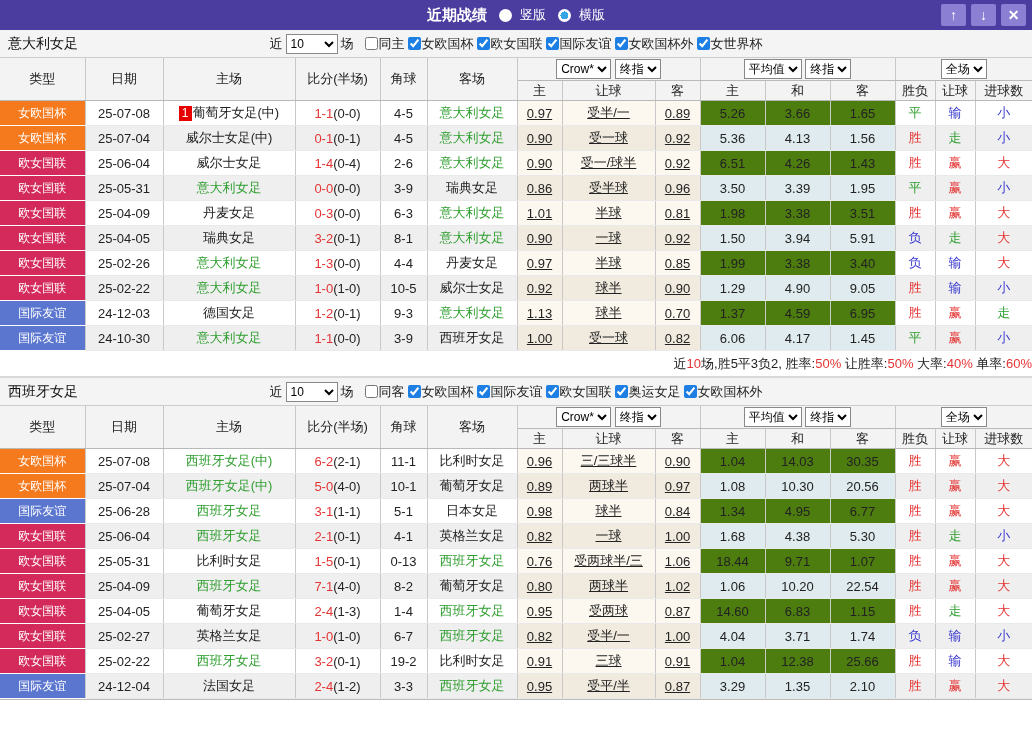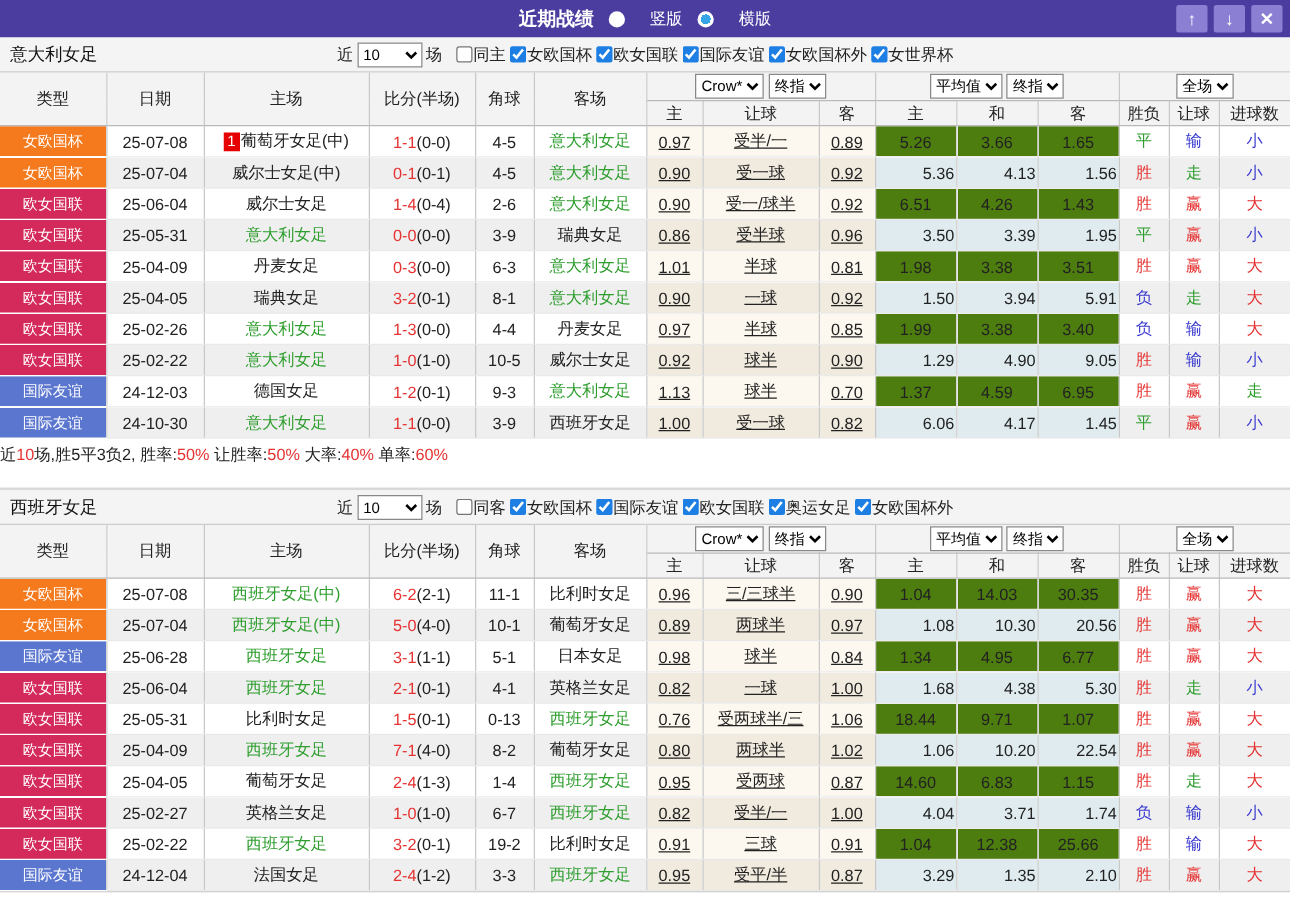--- a/index.html
+++ b/index.html
@@ -7,21 +7,21 @@
     margin: 0; width: 1032px; background: #fff; color: #222;
     font-family: "Liberation Sans", "DejaVu Sans", sans-serif; font-size: 13px;
   }
   .window { width: 1032px; border-bottom: 1px solid #bbb; }
 
   
   .titlebar { height: 30px; background: #4b3ca0; position: relative;
     display: flex; align-items: center; color: #fff; }
   .tb-center { flex: 1; display: flex; justify-content: center; align-items: center; gap: 12px; }
   .tb-title { font-weight: bold; font-size: 15px; }
-  .radio-opt { display: inline-flex; align-items: center; gap: 20px; cursor: pointer; font-size: 13px; }
+  .radio-opt { display: inline-flex; align-items: center; gap: 8px; cursor: pointer; font-size: 13px; }
   .radio { width: 13px; height: 13px; border-radius: 50%; background: #fff; display: inline-block; }
   .radio.sel { background: radial-gradient(circle, #36a5e8 0 4px, #fff 4px); }
   .tb-btns { position: absolute; right: 6px; top: 4px; display: flex; gap: 5px; }
   .tb-btn { width: 25px; height: 22px; background: #8b7fd4; color: #fff; border: 0;
     border-radius: 2px; font-weight: bold; font-size: 14px; line-height: 20px; cursor: pointer; padding: 0; }
 
   
   .filterbar { height: 28px; background: #f4f4f4; border-bottom: 1px solid #ccc;
     display: flex; align-items: center; position: relative; }
   .team { position: absolute; left: 8px; font-size: 14px; color: #111; }
@@ -38,29 +38,29 @@
   th, td { border-right: 1px solid #c8c8c8; text-align: center; overflow: hidden; white-space: nowrap; padding: 0 1px; }
   th:last-child, td:last-child { border-right: 0; }
   thead th { background: #f3f3f3; border-bottom: 1px solid #b9b9b9; font-weight: normal; font-size: 13px; color: #222; }
   thead tr.sub th { height: 20px; }
   thead th.selth { padding: 1px 0; height: 21px; }
   tbody td { height: 25px; font-size: 13px; border-bottom: 1px solid #e9e9e9; }
   tr.even td { background: #efefef; }
   td.cr { background: #fdf8ef; text-decoration: underline; }
   tr.even td.cr { background: #f1eade; }
   td.av { background: #4d7c0f; }
-  tr.even td.av { background: #dfebee; text-align: right; }
+  tr.even td.av { background: #dfebee; }
   td.lg { color: #fff; font-size: 12px; border-bottom: 1px solid #fff; }
   .t-red { color: #e53333; }
   .t-green { color: #2f9e2f; }
   .t-blue { color: #3a3ad0; }
   .half { color: #222; }
   .num-badge { background: #e60000; color: #fff; padding: 0 3px; font-size: 12px; margin-right: 1px; display: inline-block; line-height: 15px; }
 
-  .summary { height: 41px; line-height: 25px; text-align: left; font-size: 13px;
+  .summary { height: 27px; line-height: 25px; text-align: right; font-size: 13px;
     background: #fff; border-bottom: 2px solid #d9d9d9; }
   .section:last-child .summary { border-bottom: 1px solid #d9d9d9; }
 </style>
 </head>
 <body>
 
 <div class="window">
 
   <div class="titlebar">
     <div class="tb-center">

